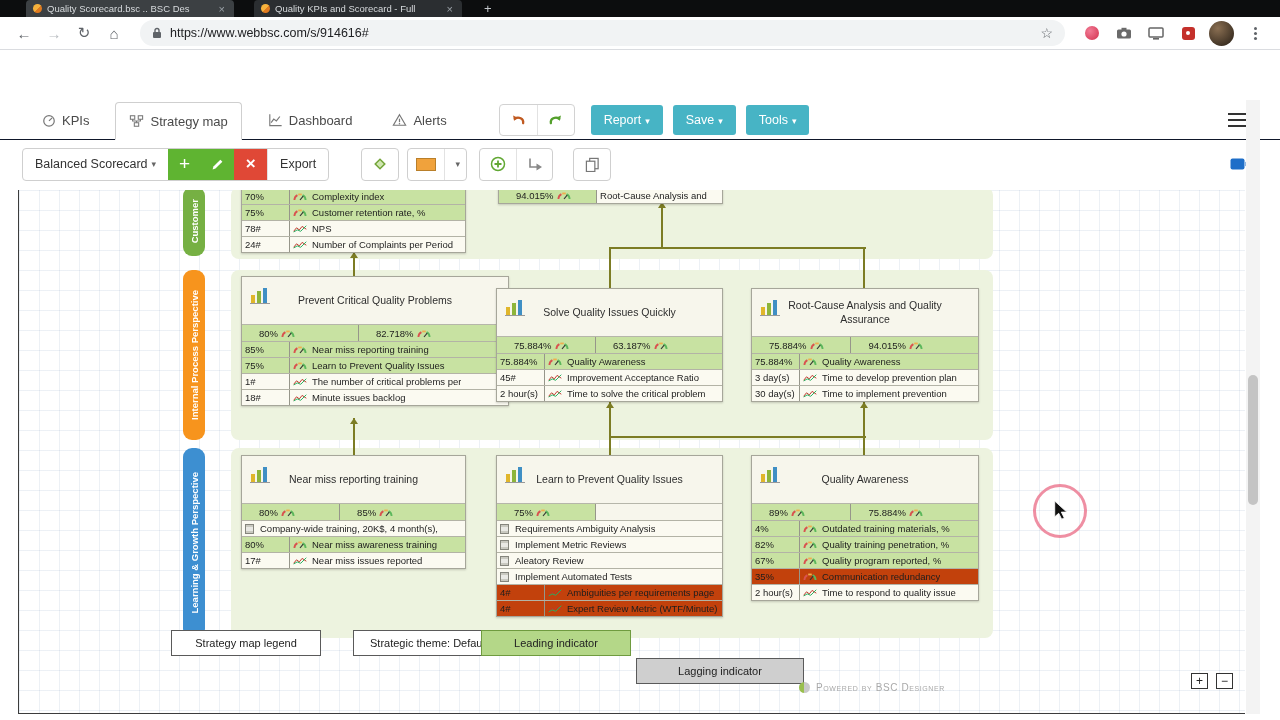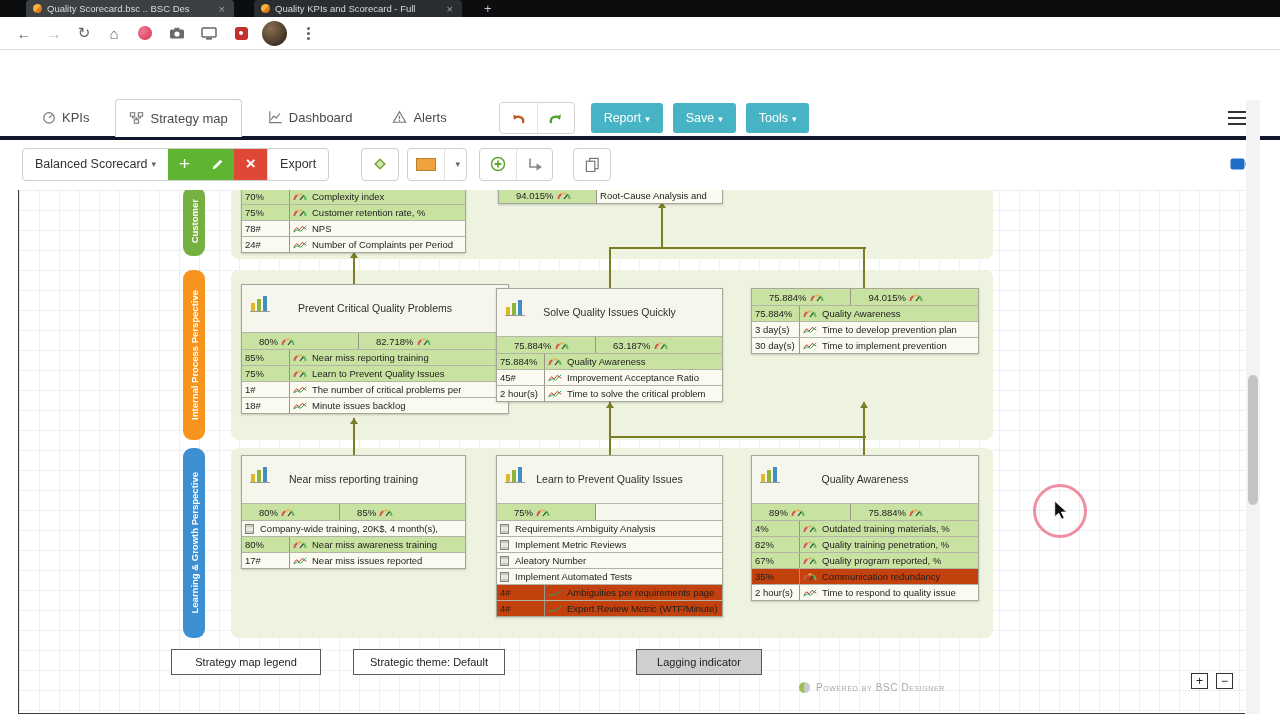--- a/index.html
+++ b/index.html
@@ -35,21 +35,21 @@
   .ext-red { width:13px; height:13px; border-radius:3px; background:#c4302b; position:relative; }
   .ext-red::after { content:''; position:absolute; left:4.5px; top:4.5px; width:4px; height:4px;
                     border-radius:50%; background:#fff; }
   #avatar { width:25px; height:25px; border-radius:50%;
             background:radial-gradient(circle at 35% 30%, #8a6f52, #241c14); }
   .vdots { width:3px; height:3px; border-radius:50%; background:#5f6368; margin-top:-10px;
            box-shadow:0 5px 0 #5f6368, 0 10px 0 #5f6368; }
 
   
   #nav-row { position:absolute; left:0; top:100px; width:1280px; height:40px;
-             border-bottom:4px solid #0f172a; display:flex; align-items:center;
+             border-bottom:1px solid #0f172a; display:flex; align-items:center;
              padding-left:28px; }
   #nav-tabs { display:flex; align-self:flex-end; height:39px; align-items:flex-end; }
   .nav-tab { height:38px; display:flex; align-items:center; gap:6px; padding:0 13px;
              margin-right:12px; font-size:13px; color:#4a4a4a; border:1px solid transparent; }
   .nav-tab.active { background:#fff; border:1px solid #cfcfcf; border-bottom-color:#fff;
                     border-radius:4px 4px 0 0; margin-bottom:-1px; }
   .nicon { display:flex; align-items:center; }
   .undo-group { display:flex; border:1px solid #d2d2d2; border-radius:4px; margin-left:26px;
                 overflow:hidden; background:#fff; }
   .undo-group > div { width:37px; height:30px; display:flex; align-items:center; justify-content:center; }
@@ -112,21 +112,21 @@
   .kcell { flex:1; height:100%; display:flex; align-items:center; padding-left:17px;
            white-space:nowrap; overflow:hidden; }
   .kcell.left { flex:0 0 44%; border-right:1px solid #96968a; }
   .kcell.empty { background:#f7f6ec; }
   .box-icon { width:9px; height:10px; background:#e9e9e4; border:1px solid #85857c;
               margin:0 3px; flex:0 0 auto;
               box-shadow:inset 0 2px 0 #c9c9c0, inset 0 -2px 0 #c9c9c0; }
   .box-icon.right { margin-left:auto; margin-right:1px; }
   .legend-box { position:absolute; height:26px; border:1px solid #5a5a5a; background:#fff;
                 display:flex; align-items:center; justify-content:center; font-size:11px;
-                color:#222; top:459px; }
+                color:#222; top:440px; }
   .legend-box.leading { background:#b4d788; border-color:#6f9b3f; }
   .legend-box.lagging { background:#cfcfcf; }
   #powered { position:absolute; left:780px; top:492px; display:flex; align-items:center;
              gap:6px; color:#a9a9a9; font-size:10px; font-variant:small-caps; letter-spacing:0.6px; }
   #powered .globe { width:11px; height:11px; border-radius:50%;
                     background:linear-gradient(90deg,#9abf4e 50%,#c9c9c9 50%); }
   .zoombtn { position:absolute; width:17px; height:16px; border:1px solid #333; background:#fff;
              font-size:12px; line-height:14px; text-align:center; top:483px; }
 
   
@@ -154,20 +154,30 @@
       </div>
     </div>
   <div class="newtab">+</div>
 </div>
 
 <div id="addressbar">
   <span class="navglyph">←</span>
   <span class="navglyph disabled">→</span>
   <span class="navglyph">↻</span>
   <span class="navglyph">⌂</span>
+  <div id="urlpill">
+    <span style="display:flex;">
+      <svg width="10" height="12" viewBox="0 0 10 12">
+          <rect x="1" y="5" width="8" height="6" rx="1" fill="#5f6368"></rect>
+          <path d="M3 5 V3.5 A2 2 0 0 1 7 3.5 V5" fill="none" stroke="#5f6368" stroke-width="1.4"></path>
+        </svg>
+    </span>
+    <span id="url-text">https://www.webbsc.com/s/914616#</span>
+    <span class="star">☆</span>
+  </div>
   <span class="ext">
       <span class="ext-pink"></span>
     </span>
   <span class="ext">
     <svg width="16" height="12" viewBox="0 0 16 12">
         <rect x="1" y="2.5" width="14" height="9" rx="1.5" fill="#6a6a6a"></rect>
         <rect x="5.5" y="0.8" width="5" height="2.4" fill="#6a6a6a"></rect>
         <circle cx="8" cy="7" r="2.6" fill="#fff"></circle>
       </svg>
   </span>
@@ -383,21 +393,21 @@
           <svg class="gicon" width="14" height="9" viewBox="0 0 20 12">
             <path d="M2 11 A8 8 0 0 1 6.3 4" fill="none" stroke="#d9534f" stroke-width="2.6"></path>
             <path d="M7.5 3.4 A8 8 0 0 1 12.5 3.4" fill="none" stroke="#f0ad4e" stroke-width="2.6"></path>
             <path d="M13.7 4 A8 8 0 0 1 18 11" fill="none" stroke="#5cb85c" stroke-width="2.6"></path>
             <line x1="10" y1="11" x2="14.5" y2="5.5" stroke="#333" stroke-width="1.6"></line>
           </svg>
         </div>
         <span class="klab">Root-Cause Analysis and</span>
       </div>
     </div>
-    <div class="card" style="left: 222px; top: 94px; width: 268px;">
+    <div class="card" style="left: 222px; top: 86px; width: 268px;">
       <div class="chead">
         <span class="cicon"><svg width="22" height="18" viewBox="0 0 22 18">
             <rect x="2" y="9" width="4" height="8" fill="#e0b62b"></rect>
             <rect x="8" y="5" width="4" height="12" fill="#8db53a"></rect>
             <rect x="14" y="2" width="4" height="15" fill="#3f8fc4"></rect>
             <line x1="1" y1="17.5" x2="21" y2="17.5" stroke="#999"></line>
           </svg></span>
         <span class="ctitle">Prevent Critical Quality Problems</span>
       </div>
       <div class="krow bg-green">
@@ -510,20 +520,29 @@
       <div class="krow bg-white">
         <span class="kval">2 hour(s)</span>
         <svg class="gicon" width="14" height="9" viewBox="0 0 20 12">
           <polyline points="1,10 5,5 9,8 13,3 19,7" fill="none" stroke="#c0392b" stroke-width="1.4"></polyline>
           <polyline points="1,11 6,8 11,10 19,2" fill="none" stroke="#27ae60" stroke-width="1.4"></polyline>
         </svg>
         <span class="klab">Time to solve the critical problem</span>
       </div>
     </div>
     <div class="card" style="left: 732px; top: 98px; width: 228px;">
+      <div class="chead">
+        <span class="cicon"><svg width="22" height="18" viewBox="0 0 22 18">
+            <rect x="2" y="9" width="4" height="8" fill="#e0b62b"></rect>
+            <rect x="8" y="5" width="4" height="12" fill="#8db53a"></rect>
+            <rect x="14" y="2" width="4" height="15" fill="#3f8fc4"></rect>
+            <line x1="1" y1="17.5" x2="21" y2="17.5" stroke="#999"></line>
+          </svg></span>
+        <span class="ctitle">Root-Cause Analysis and Quality Assurance</span>
+      </div>
       <div class="krow bg-green">
         <div class="kcell left">
           <span>75.884%</span>
           <svg class="gicon" width="14" height="9" viewBox="0 0 20 12">
             <path d="M2 11 A8 8 0 0 1 6.3 4" fill="none" stroke="#d9534f" stroke-width="2.6"></path>
             <path d="M7.5 3.4 A8 8 0 0 1 12.5 3.4" fill="none" stroke="#f0ad4e" stroke-width="2.6"></path>
             <path d="M13.7 4 A8 8 0 0 1 18 11" fill="none" stroke="#5cb85c" stroke-width="2.6"></path>
             <line x1="10" y1="11" x2="14.5" y2="5.5" stroke="#333" stroke-width="1.6"></line>
           </svg>
         </div>
@@ -642,21 +661,21 @@
       <div class="krow bg-white">
         <span class="box-icon"></span>
         <span class="klab">Requirements Ambiguity Analysis</span>
       </div>
       <div class="krow bg-white">
         <span class="box-icon"></span>
         <span class="klab">Implement Metric Reviews</span>
       </div>
       <div class="krow bg-white">
         <span class="box-icon"></span>
-        <span class="klab">Aleatory Number</span>
+        <span class="klab">Aleatory Review</span>
       </div>
       <div class="krow bg-white">
         <span class="box-icon"></span>
         <span class="klab">Implement Automated Tests</span>
       </div>
       <div class="krow bg-gray">
         <span class="kval">4#</span>
         <svg class="gicon" width="14" height="9" viewBox="0 0 20 12">
           <polyline points="1,10 5,5 9,8 13,3 19,7" fill="none" stroke="#c0392b" stroke-width="1.4"></polyline>
           <polyline points="1,11 6,8 11,10 19,2" fill="none" stroke="#27ae60" stroke-width="1.4"></polyline>
@@ -750,21 +769,24 @@
         </svg>
         <span class="klab">Time to respond to quality issue</span>
       </div>
     </div>
     <div class="legend-box plain" style="left: 152px; width: 150px;">
       <span>Strategy map legend</span>
     </div>
     <div class="legend-box plain" style="left: 307px; width: 152px; margin-left: 27px;">
       <span>Strategic theme: Default</span>
     </div>
-    <div class="legend-box lagging" style="left: 617px; width: 126px;">
+    <div class="legend-box leading" style="left: 462px; width: 150px;">
+      <span>Leading indicator</span>
+    </div>
+    <div class="legend-box lagging" style="left: 617px; width: 168px; margin-top: 28px;">
       <span>Lagging indicator</span>
     </div>
     <div id="powered">
       <span class="globe"></span>
       <span>Powered by BSC Designer</span>
     </div>
     <div class="zoombtn" style="left: 1172px;">+</div>
     <div class="zoombtn" style="left: 1197px;">−</div>
   </div>
 

